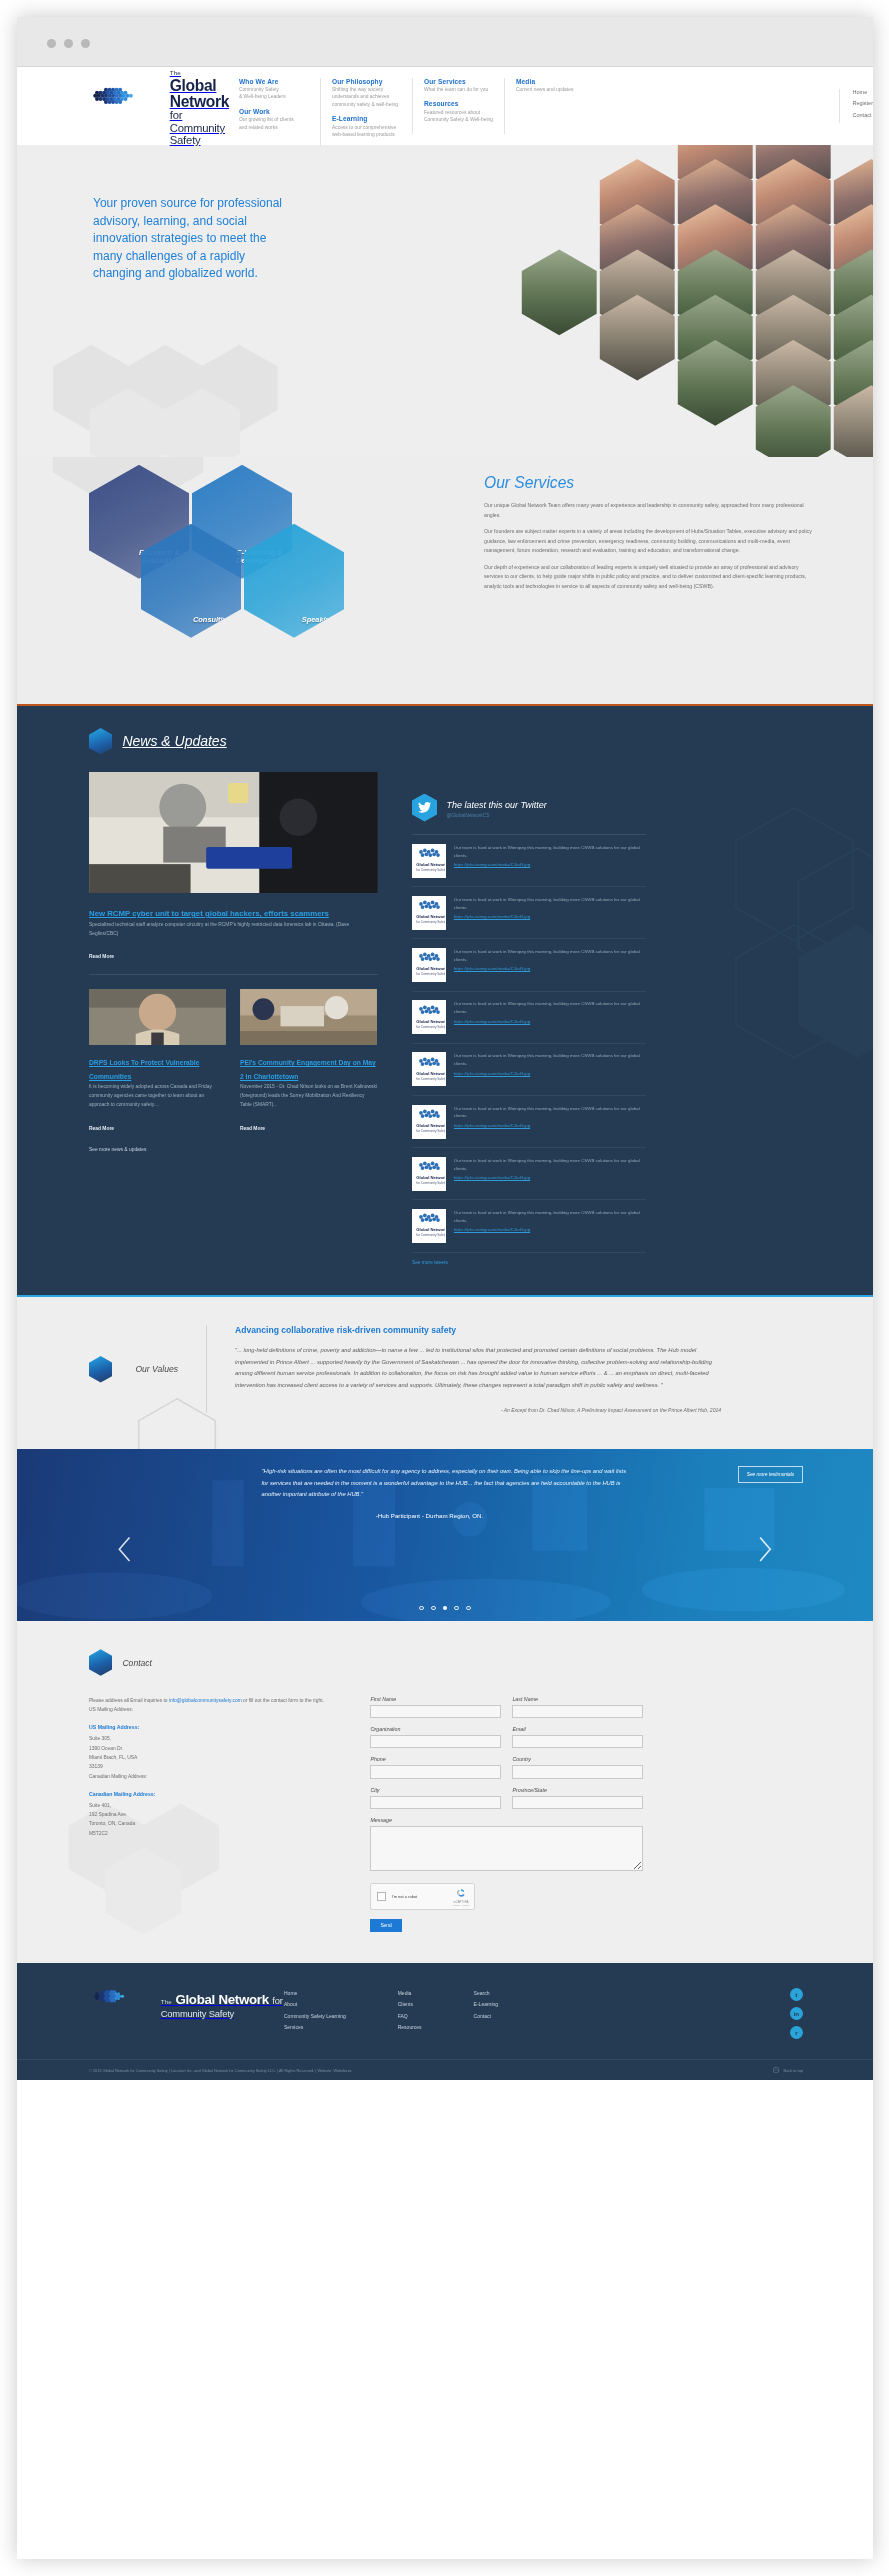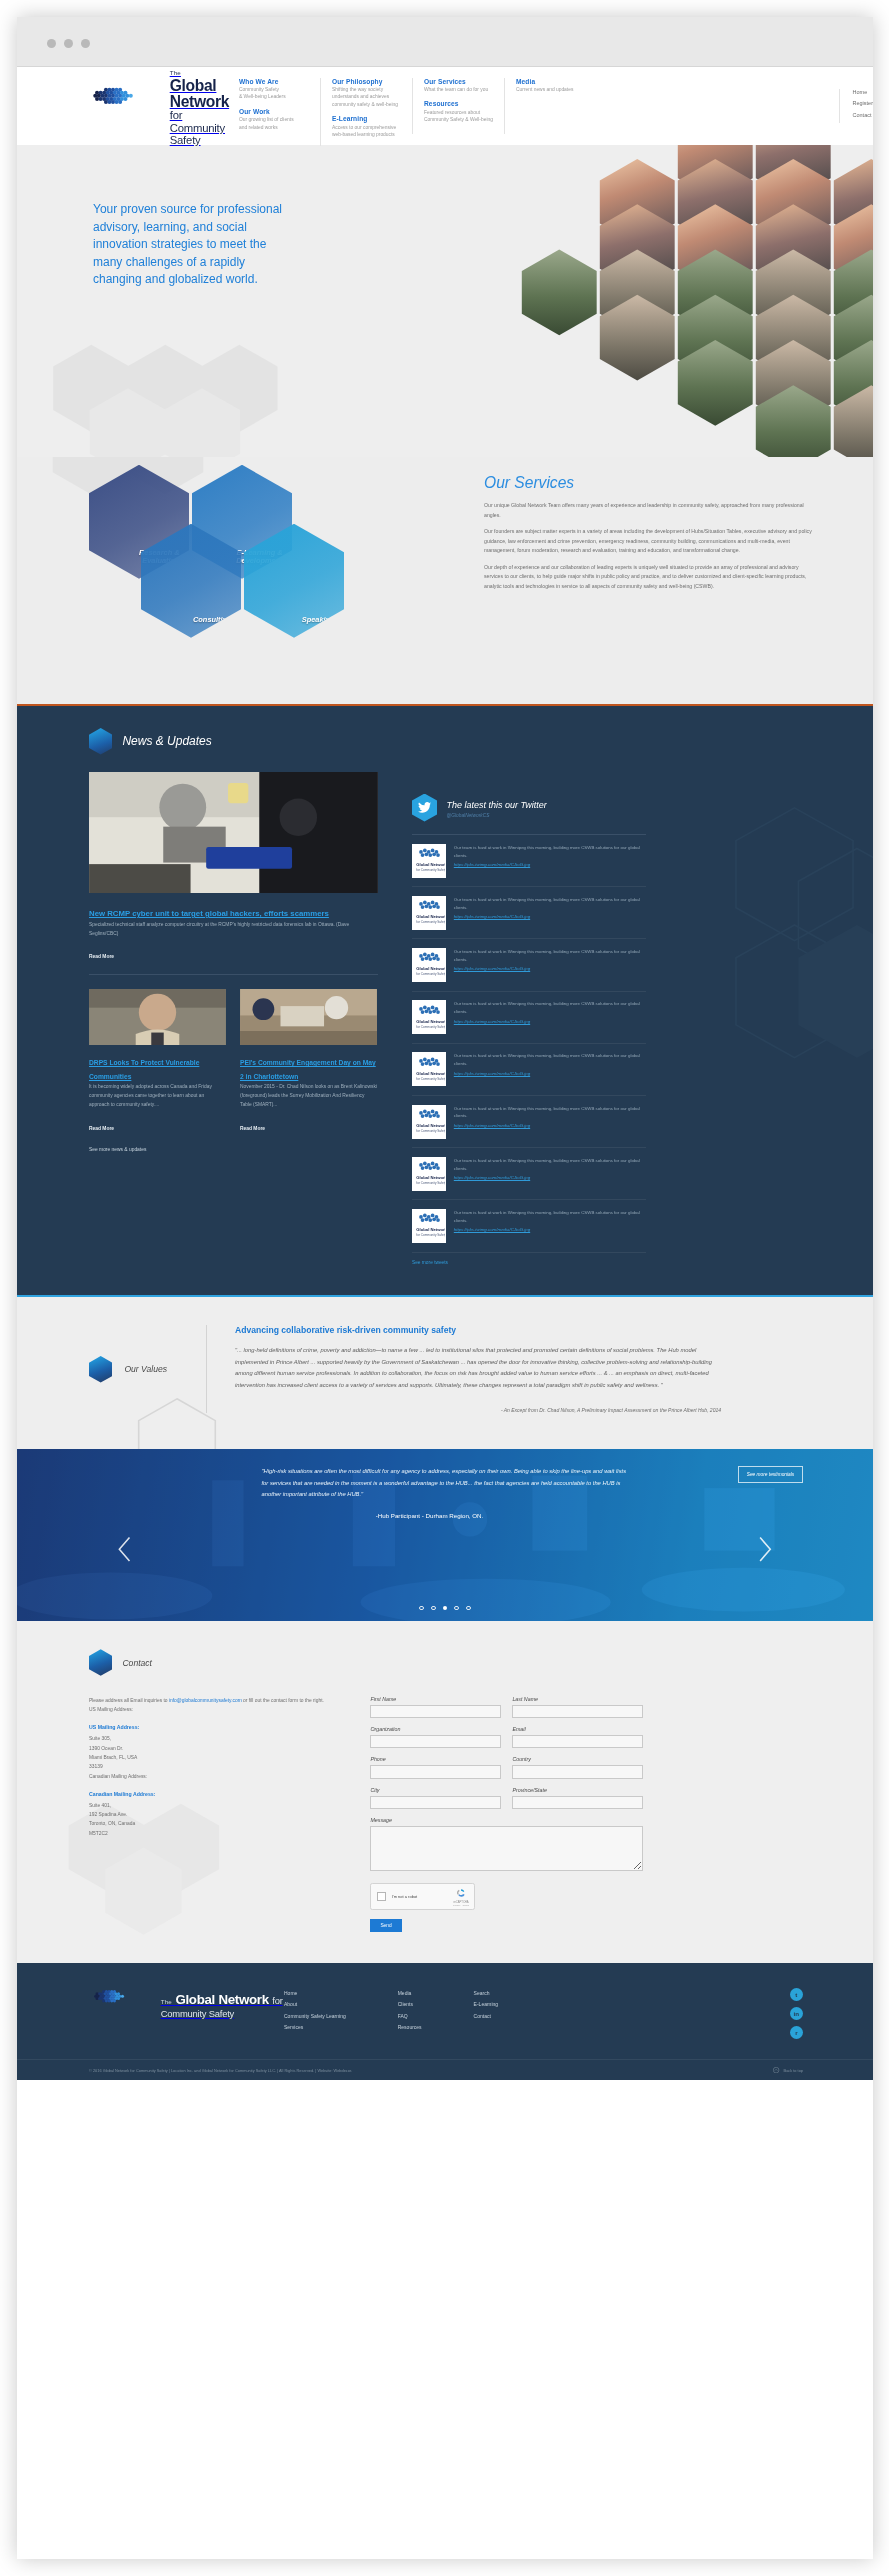--- a/index.html
+++ b/index.html
@@ -92,21 +92,21 @@
     height: 312px;
     background: #eeeeee;
     overflow: hidden;
   }
   #hero-photo-band {
     position: absolute; right: 0; top: 0;
     width: 367px; height: 312px;
     overflow: hidden;
   }
   .hero-copy {
-    position: absolute; left: 76px; top: 56px;
+    position: absolute; left: 76px; top: 50px;
     width: 203px;
     font-size: 12px; line-height: 1.46;
     color: #2080d8; font-weight: 400;
   }
 
   
   .hex {
     -webkit-clip-path: polygon(50% 0%, 100% 25%, 100% 75%, 50% 100%, 0% 75%, 0% 25%);
     clip-path: polygon(50% 0%, 100% 25%, 100% 75%, 50% 100%, 0% 75%, 0% 25%);
   }
@@ -152,21 +152,21 @@
   }
   .sec-head {
     display: flex; align-items: center; gap: 10px;
     padding: 22px 0 17px 72px;
   }
   .sec-hex {
     width: 23.4px; height: 26.5px; flex: none;
     background: linear-gradient(160deg,#23a9e8 0%, #1c5fa8 60%, #213a66 100%);
   }
   .sec-title {
-    font-size: 12px; font-style: italic; color: #ffffff; font-weight: 400;
+    font-size: 14px; font-style: italic; color: #ffffff; font-weight: 400; text-decoration: underline;
   }
   #news-inner { display: flex; padding: 0 55px 0 72px; gap: 34px; position: relative; z-index: 2; }
   #news-left { width: 289px; }
   #news-right { width: 234px; }
 
   .news-feature-img {
     width: 289px; height: 121px; overflow: hidden;
     margin-bottom: 12.5px; background: #3a4a57;
   }
   .news-h {
@@ -212,21 +212,21 @@
 
   
   #values {
     position: relative;
     background: #eeeeee;
     padding: 28px 0 36px 0;
     overflow: hidden;
     border-top: 2.3px solid #2fa3e0;
   }
   #values-inner { display: flex; padding-left: 72px; }
-  #values-left { width: 117px; display: flex; align-items: center; gap: 12px; }
+  #values-left { width: 117px; display: flex; align-items: center; gap: 23px; }
   .val-hex { width: 23.4px; height: 26.5px; background: linear-gradient(160deg,#23a9e8 0%, #1c5fa8 55%, #223962 100%); }
   .val-label { font-size: 8.6px; font-style: italic; color: #4a4a4a; }
   #values-right {
     border-left: 0.8px solid #d3d3d3;
     padding-left: 28px; width: 515px;
   }
   #values-right h3 {
     font-size: 8.6px; font-weight: 700; color: #1d7ad4; margin-bottom: 10px;
   }
   #values-right blockquote {

